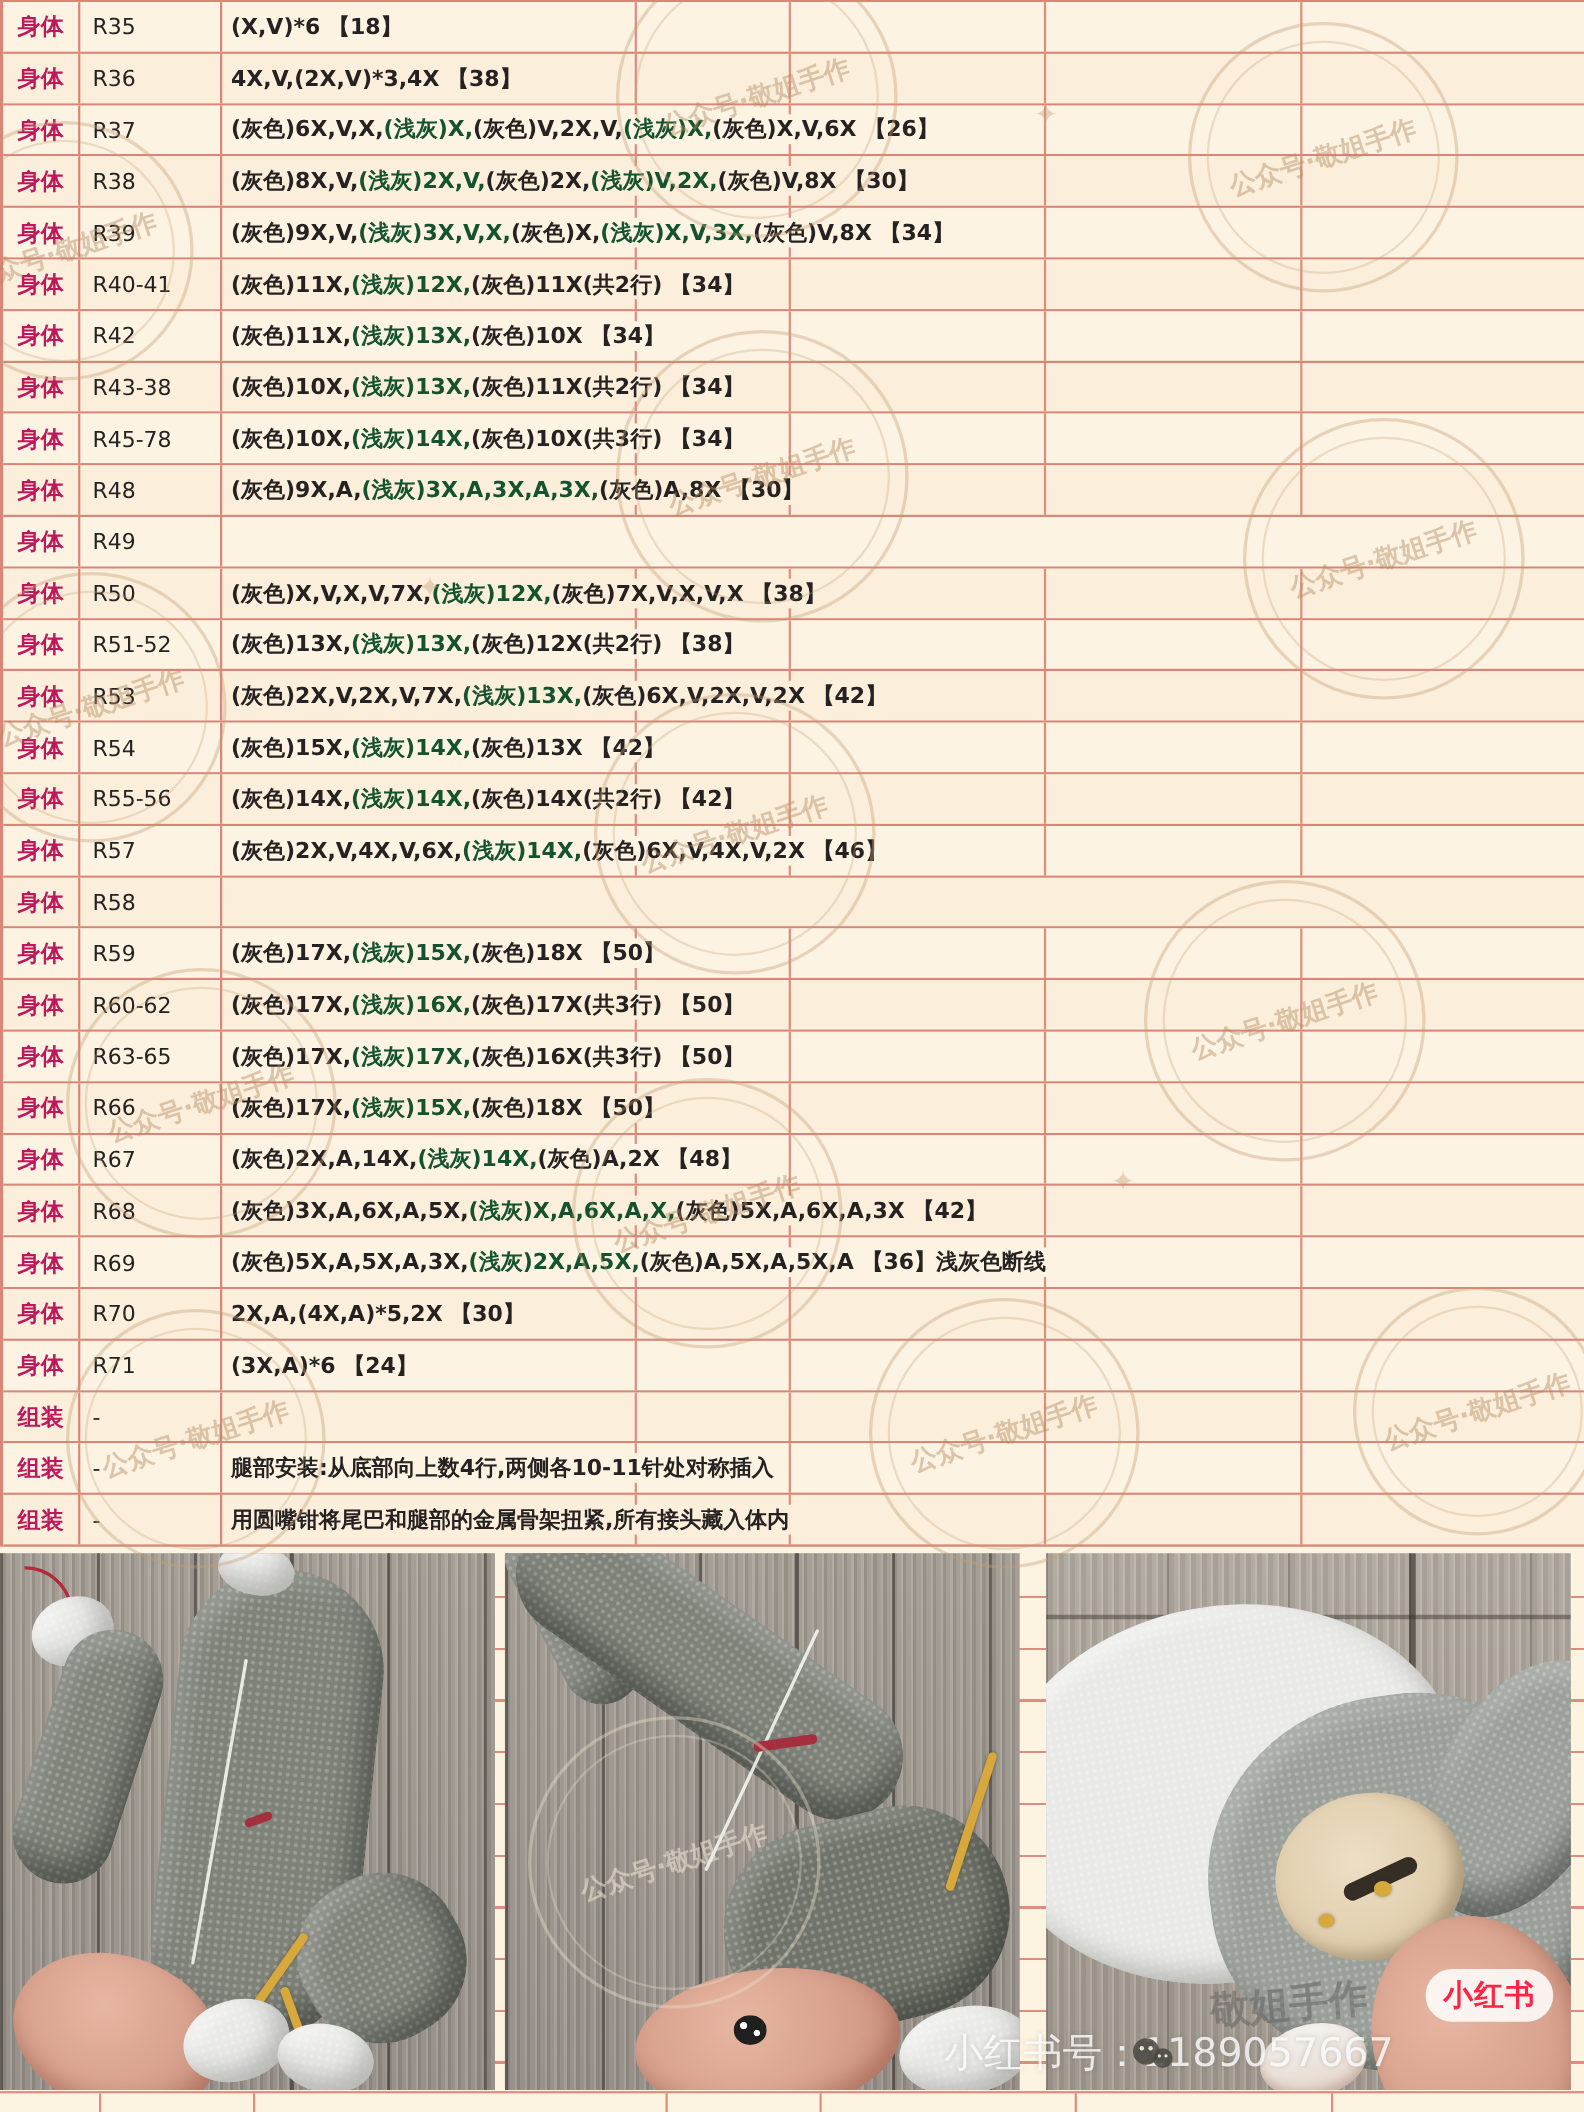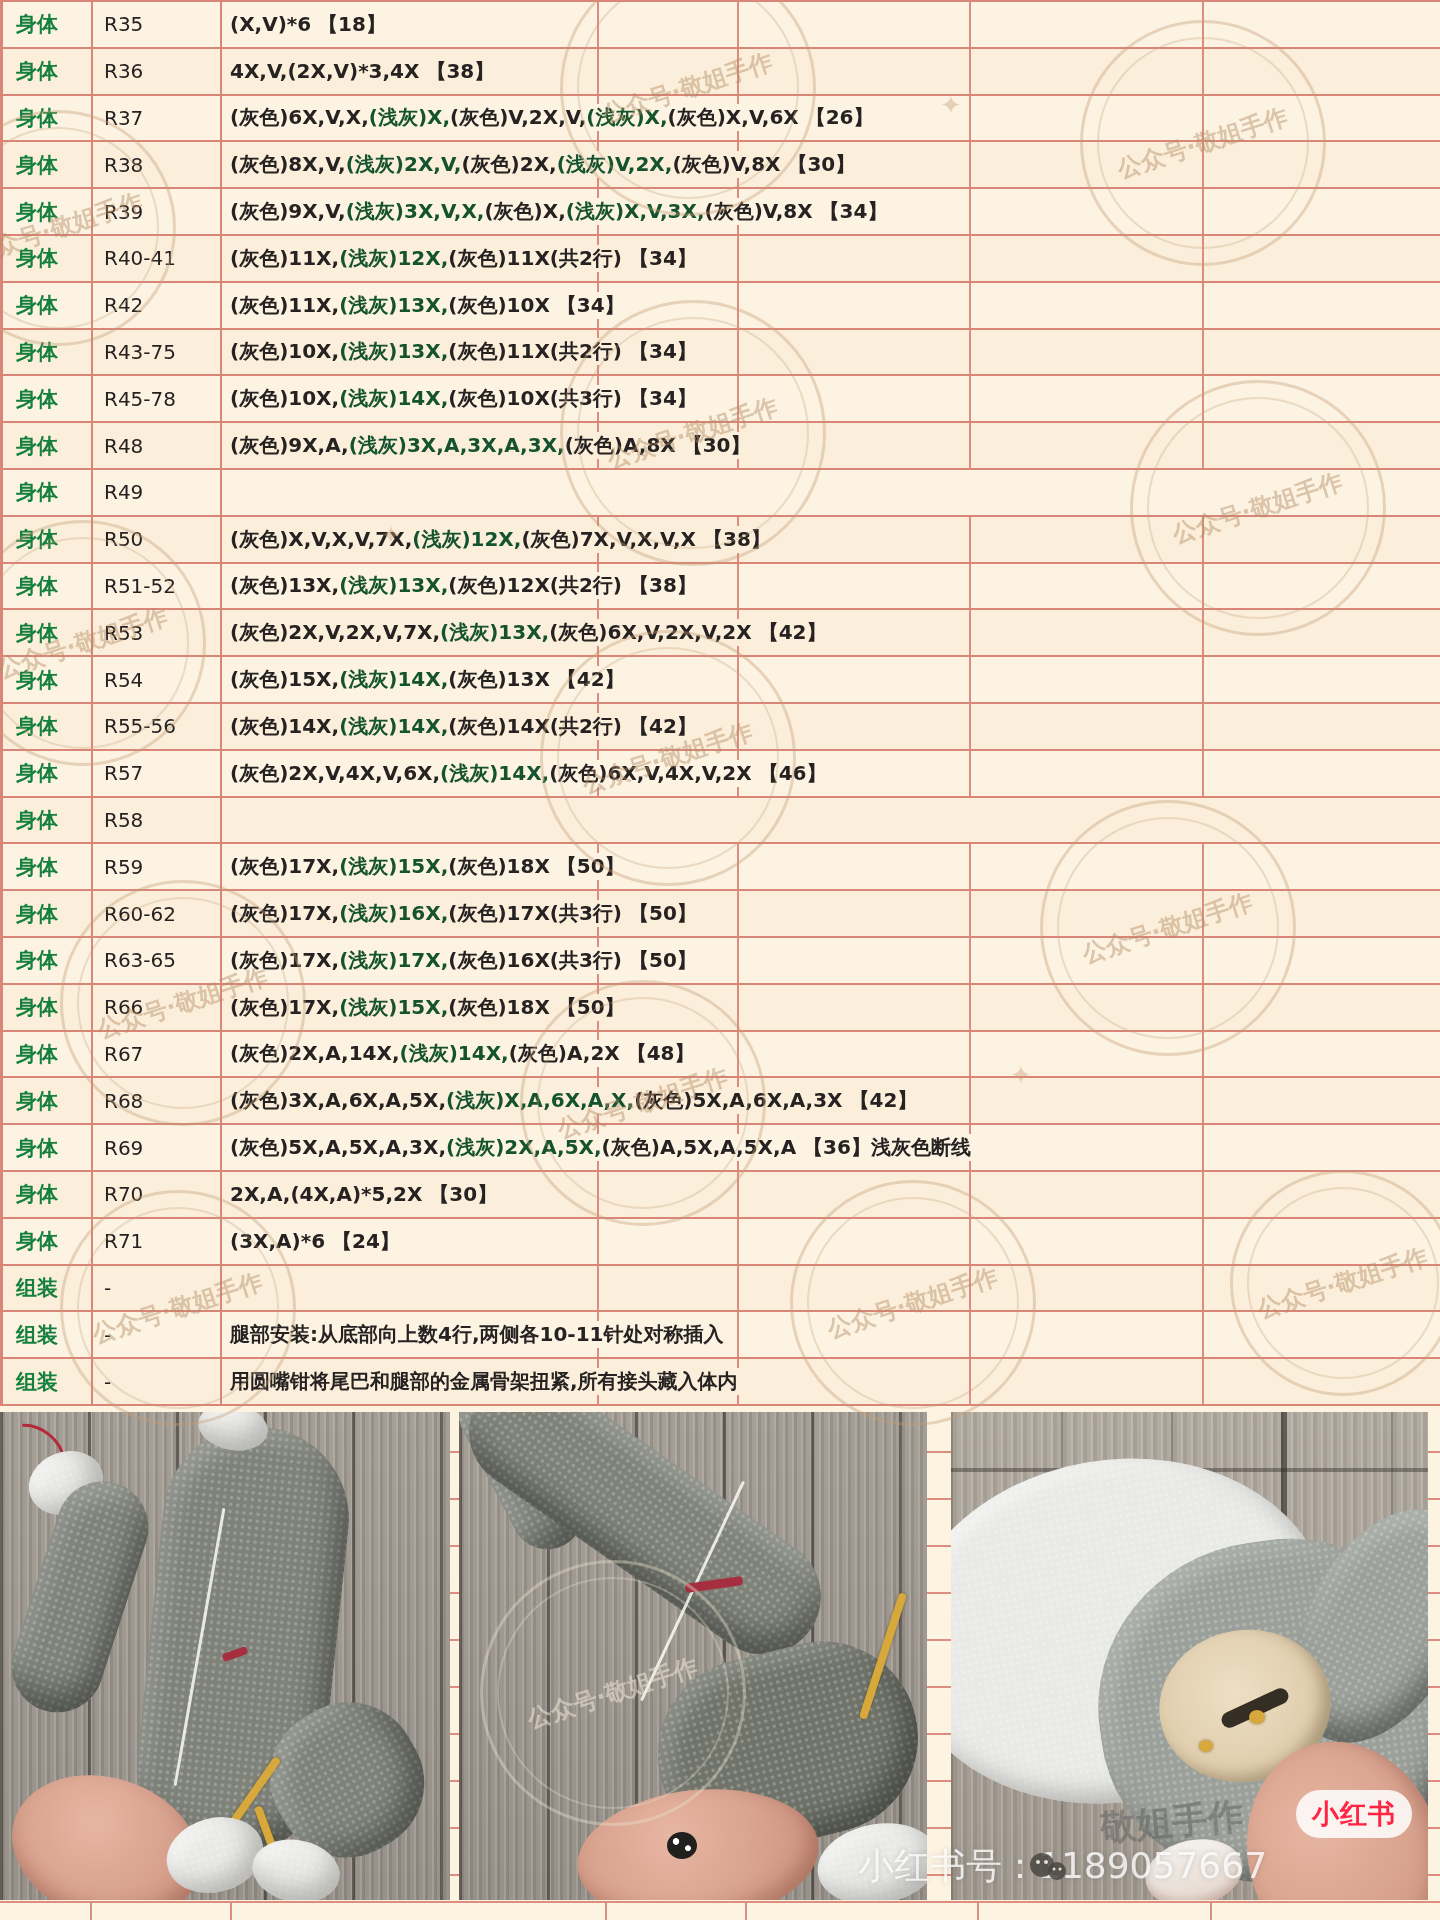--- a/index.html
+++ b/index.html
@@ -6,22 +6,22 @@
   body{font-family:"DejaVu Sans","Liberation Sans",sans-serif;}
   .page{position:relative;width:1440px;height:1920px;background:#fcf3e1;overflow:hidden;}
 
   
   .pattern-table{position:absolute;left:0;top:0;width:1440px;height:1406px;
     display:flex;flex-direction:column;border-left:3px solid #d98578;border-top:2px solid #d98578;box-sizing:border-box;}
   .trow{flex:1 1 0;display:flex;align-items:stretch;position:relative;
     border-bottom:2px solid #d98578;box-sizing:border-box;background:var(--rbg,#fcf3e1);}
   .trow:nth-child(even){--rbg:#fbefdb;}
   .trow:nth-child(odd){--rbg:#fcf3e2;}
-  .c-a{width:90px;flex:none;display:flex;align-items:center;padding-left:13px;box-sizing:border-box;
-    border-right:2px solid #d98578;font-size:21px;font-weight:700;color:#15803d;}
+  .c-a{width:70px;flex:none;display:flex;align-items:center;padding-left:13px;box-sizing:border-box;
+    border-right:2px solid #d98578;font-size:21px;font-weight:700;color:#be185d;}
   .c-b{width:129px;flex:none;display:flex;align-items:center;padding-left:11px;box-sizing:border-box;
     border-right:2px solid #d98578;font-size:20px;font-weight:400;color:#262222;}
   .c-inst{flex:1;display:flex;align-items:center;padding-left:8px;white-space:nowrap;overflow:visible;position:relative;}
   .inst{position:relative;z-index:2;background:var(--rbg,#fcf3e1);padding:2px 8px 2px 0;
     font-size:20px;font-weight:700;line-height:1.15;letter-spacing:0;}
   .seg-black{color:#262222;}
   .seg-red{color:#14532d;}
   .vl{position:absolute;top:0;bottom:0;width:2px;background:#dd8d80;z-index:1;}
   .vl1{left:375px;} 
   .vl2{left:515px;} 
@@ -175,21 +175,21 @@
         <i class="vl vl1"></i>
         <i class="vl vl2"></i>
         <i class="vl vl3"></i>
         <i class="vl vl4"></i>
         <span class="inst"><span class="seg-black">(灰色)11X,</span><span class="seg-red">(浅灰)13X,</span><span class="seg-black">(灰色)10X 【34】</span></span>
       </div>
     </div>
 
     <div class="trow">
       <div class="c-a">身体</div>
-      <div class="c-b">R43-75</div>
+      <div class="c-b">R43-38</div>
       <div class="c-inst">
         <i class="vl vl1"></i>
         <i class="vl vl2"></i>
         <i class="vl vl3"></i>
         <i class="vl vl4"></i>
         <span class="inst"><span class="seg-black">(灰色)10X,</span><span class="seg-red">(浅灰)13X,</span><span class="seg-black">(灰色)11X(共2行) 【34】</span></span>
       </div>
     </div>
 
     <div class="trow">

